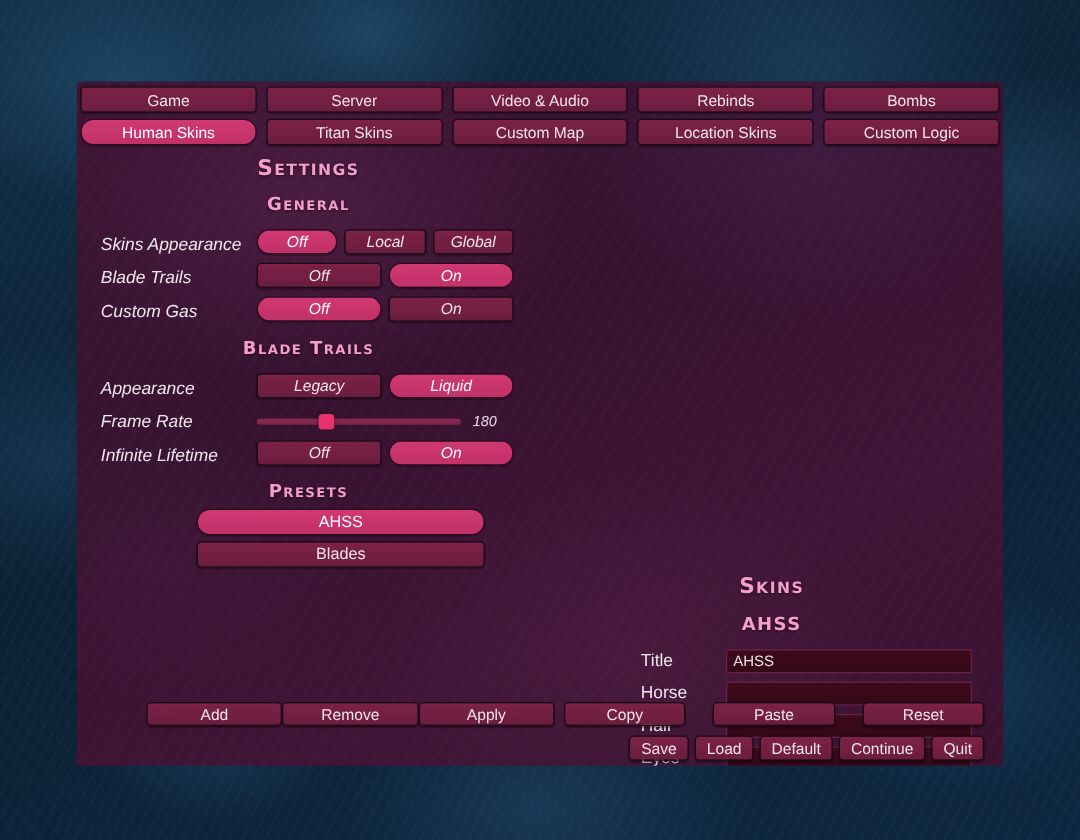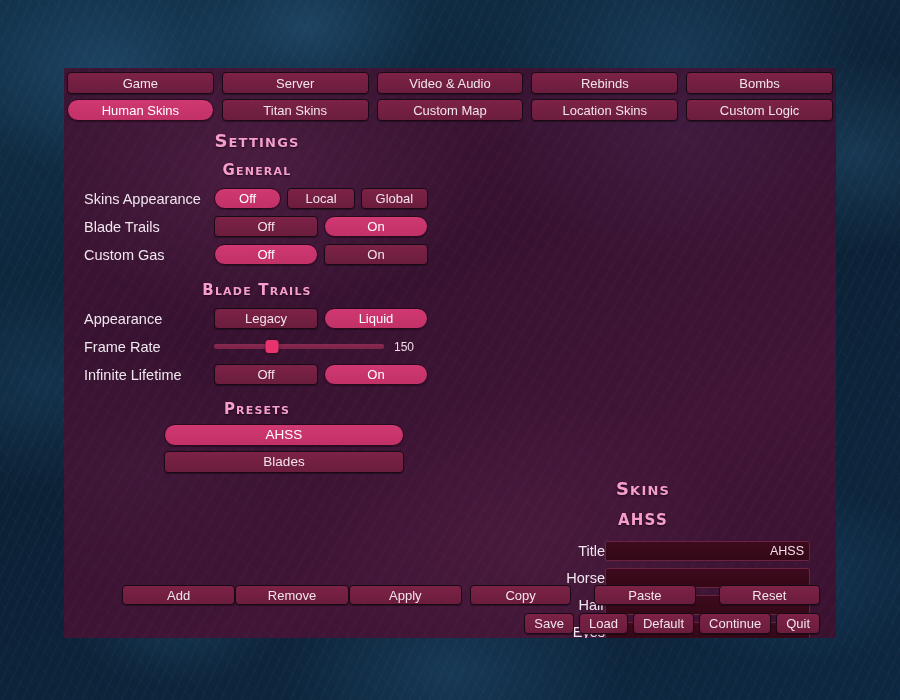--- a/index.html
+++ b/index.html
@@ -118,23 +118,24 @@
     font-weight: bold;
     letter-spacing: 1.2px;
     text-shadow: 0 1px 2px rgba(0,0,0,0.6);
   }
   .heading.h1 { font-size: 18px; font-variant: small-caps; }
   .heading.h2 { font-size: 15px; font-variant: small-caps; }
 
   
   .row {
     display: flex;
-    align-items: center;
+    align-items: flex-end;
     height: 27px;
     margin-bottom: 1px;
+    font-style: italic;
   }
   .row .label {
     width: 150px;
     padding-left: 20px;
     color: #f0e6ee;
     font-size: 14.5px;
     white-space: nowrap;
   }
   .row .ctrl {
     flex: 1;
@@ -189,21 +190,20 @@
     margin-bottom: 5px;
     font-size: 13.5px;
   }
 
   
   .frow {
     display: flex;
     align-items: center;
     height: 27px;
     margin-bottom: 0px;
-    text-align: right;
   }
   .frow .flabel {
     width: 155px;
     padding-left: 84px;
     color: #f0e6ee;
     font-size: 14.5px;
     white-space: nowrap;
   }
   .field {
     flex: 1;
@@ -326,21 +326,21 @@
     </div>
 
     <div class="row">
       <div class="label">Frame Rate</div>
       <div class="ctrl">
         <div class="slider-wrap">
           <div class="slider">
             <div class="track"></div>
             <div class="thumb" id="fr-thumb" style="left: 34%;"></div>
           </div>
-          <div class="slider-val">150</div>
+          <div class="slider-val">180</div>
         </div>
       </div>
     </div>
 
     <div class="row">
       <div class="label">Infinite Lifetime</div>
       <div class="ctrl" id="infinite-ctrl">
           <div class="btn seg">Off</div>
           <div class="btn seg active">On</div>
         </div>

